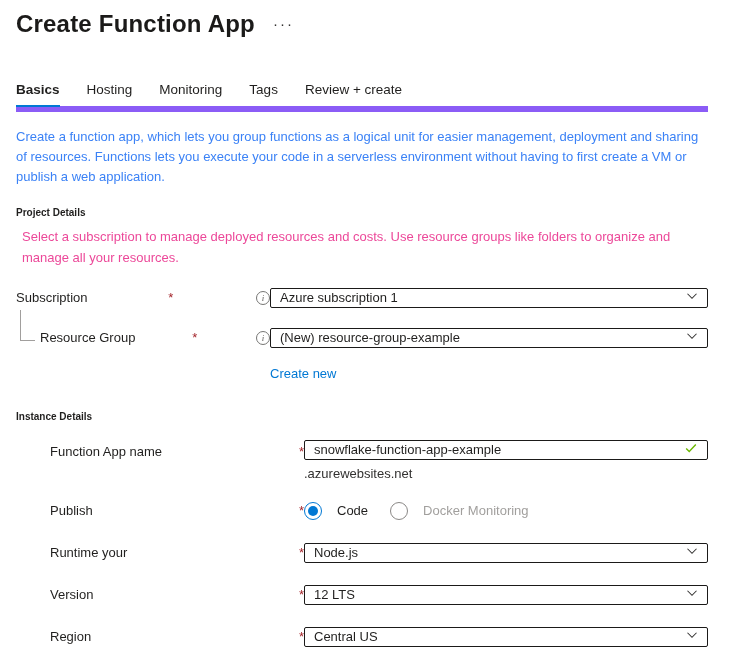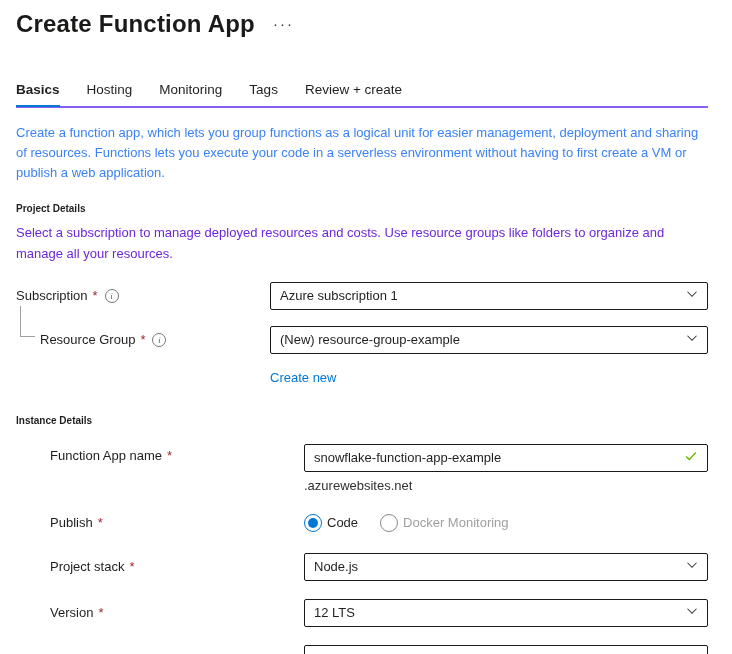--- a/index.html
+++ b/index.html
@@ -13,49 +13,49 @@
     overflow: hidden;
   }
   .page { padding: 10px 24px 0 16px; }
 
   
   .title-row { display: flex; align-items: center; gap: 18px; }
   h1.page-title { margin: 0; font-size: 24px; font-weight: 700; color: #1b1a19; letter-spacing: 0.2px; }
   .more-dots { font-size: 15px; color: #323130; line-height: 26px; letter-spacing: 2px; cursor: pointer; }
 
   
-  .tabs { display: flex; gap: 27px; margin-top: 44px; border-bottom: 2px solid #8b5cf6; }
+  .tabs { display: flex; gap: 27px; margin-top: 44px; border-bottom: 6px solid #8b5cf6; }
   .tab { padding-bottom: 9px; cursor: pointer; color: #201f1e; font-size: 13.5px; position: relative; }
   .tab.active { font-weight: 700; }
   .tab.active::after { content: ""; position: absolute; left: 0; right: 0; bottom: -1px; height: 2px; background: #0078d4; }
 
   
   .intro { margin: 15px 0 0; line-height: 1.55; color: #3b82f6; max-width: 700px; }
   .section-heading { margin: 20px 0 0; font-size: 10px; font-weight: 700; color: #201f1e; }
-  .desc { margin: 9px 0 0; line-height: 1.55; color: #6d28d9; max-width: 700px; }
+  .desc { margin: 9px 6px 0; line-height: 1.55; color: #ec4899; max-width: 700px; }
 
   
   .form { margin-top: 18px; }
   .form-row { display: flex; align-items: center; margin-bottom: 16px; }
   .form-row.top-align { align-items: flex-start; }
-  .label-col { width: 254px; flex: none; display: flex; align-items: center; gap: 5px; min-height: 24px; }
+  .label-col { width: 254px; flex: none; display: flex; align-items: center; gap: 5px; min-height: 24px; justify-content: space-between; }
   .label-col.indent { padding-left: 24px; }
   .req { color: #a4262c; font-weight: 400; }
   .info-circle {
     width: 14px; height: 14px; border-radius: 50%;
     border: 1px solid #767674; color: #605e5c;
     font-size: 9px; line-height: 12px; text-align: center;
     font-family: "Liberation Serif", serif; font-style: italic;
     cursor: pointer; flex: none; margin-left: 2px;
   }
   .control-col { flex: 1; min-width: 0; }
 
   
   .dropdown, .text-input {
-    height: 28px; border: 1px solid #1b1a19; border-radius: 2px;
+    height: 20px; border: 1px solid #1b1a19; border-radius: 2px;
     background: #fff; display: flex; align-items: center;
     justify-content: space-between; padding: 0 9px;
   }
   .dropdown { cursor: pointer; }
   .dropdown .value, .text-input .value { white-space: nowrap; overflow: hidden; text-overflow: ellipsis; }
   .chev { flex: none; margin-left: 8px; }
   .check { flex: none; margin-left: 8px; }
 
   .suffix-line { margin-top: 6px; color: #323130; }
 
@@ -66,21 +66,21 @@
   
   .project-form { position: relative; }
   .connector {
     position: absolute; left: 4px; top: 24px;
     width: 15px; height: 31px;
     border-left: 1px solid #a19f9d; border-bottom: 1px solid #a19f9d;
   }
 
   
   .radio-group { display: flex; align-items: center; gap: 22px; }
-  .radio-option { display: flex; align-items: center; gap: 5px; cursor: pointer; }
+  .radio-option { display: flex; align-items: center; gap: 15px; cursor: pointer; }
   .radio-outer { width: 18px; height: 18px; border-radius: 50%; border: 1px solid #8a8886; background: #fff; position: relative; flex: none; }
   .radio-option.selected .radio-outer { border-color: #0078d4; }
   .radio-dot { position: absolute; top: 50%; left: 50%; width: 10px; height: 10px; margin: -5px 0 0 -5px; border-radius: 50%; background: #0078d4; }
   .radio-option.muted .radio-label { color: #a19f9d; }
 
   .instance-form .form-row { margin-bottom: 18px; margin-left: 34px; }
   .heading-instance { margin-top: 30px; }
 </style>
 </head>
 <body>
@@ -187,21 +187,21 @@
           <div class="radio-option muted">
             <span class="radio-outer"></span>
             <span class="radio-label">Docker Monitoring</span>
           </div>
         </div>
       </div>
     </div>
 
     <div class="form-row">
       <div class="label-col">
-        <span>Project stack</span>
+        <span>Runtime your</span>
         <span class="req">*</span>
       </div>
       <div class="control-col">
         <div class="dropdown">
           <span class="value">Node.js</span>
           <span class="chev">
             <svg width="12" height="12" viewBox="0 0 16 16">
                 <path d="M2 5 L8 11 L14 5" fill="none" stroke="#323130" stroke-width="1.4"></path>
               </svg>
           </span>

